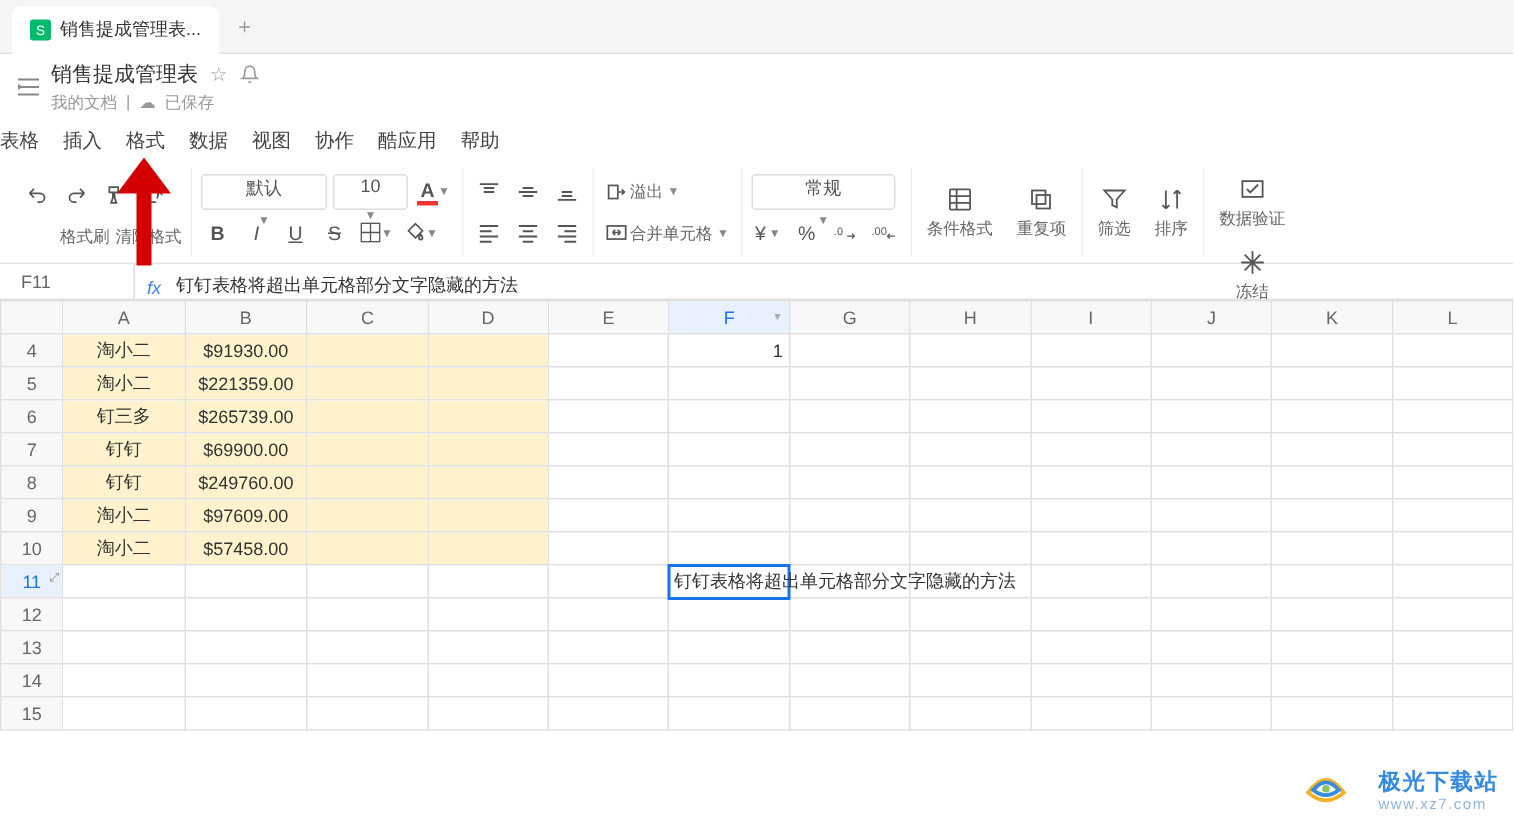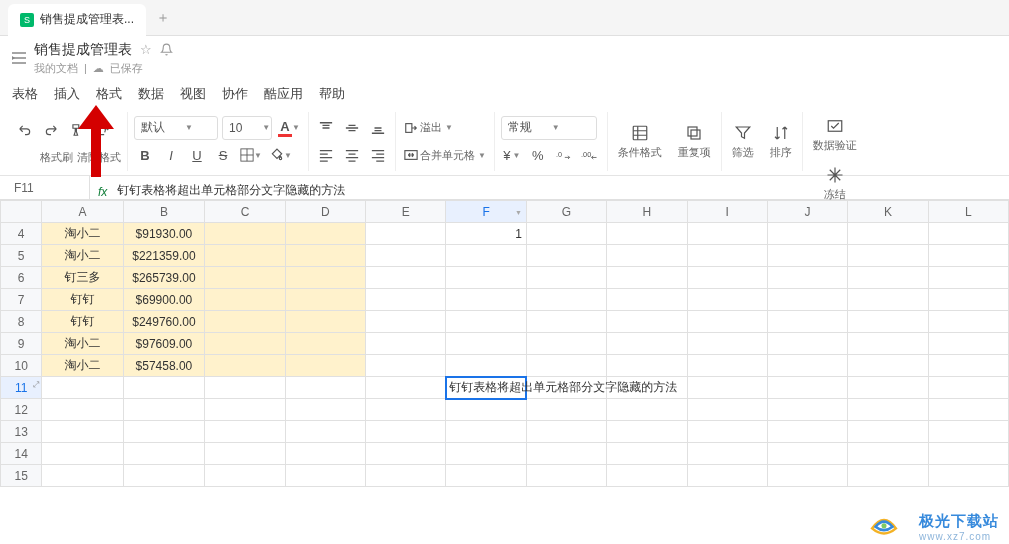--- a/index.html
+++ b/index.html
@@ -14,44 +14,44 @@
     
     .title-bar { height: 44px; display: flex; align-items: center; padding-left: 12px; gap: 8px; }
     .menu-toggle { color: #666; cursor: pointer; font-size: 14px; }
     .title-section { display: flex; flex-direction: column; }
     .title-row { display: flex; align-items: center; gap: 8px; }
     .doc-title { font-size: 14px; color: #333; }
     .star-icon, .bell-icon { color: #999; cursor: pointer; font-size: 13px; }
     .subtitle-row { display: flex; align-items: center; gap: 6px; font-size: 11px; color: #999; margin-top: 2px; }
     
     
-    .menu-bar { height: 28px; display: flex; align-items: center; padding-left: 12px; gap: 16px; position: relative; }
+    .menu-bar { height: 28px; display: flex; align-items: center; gap: 16px; position: relative; }
     .menu-item { font-size: 13px; color: #444; cursor: pointer; }
     
     
     .red-arrow { position: absolute; left: 68px; top: 103px; z-index: 100; pointer-events: none; }
     
     
     .toolbar { height: 68px; display: flex; align-items: stretch; padding: 4px 8px; gap: 0; border-bottom: 1px solid #e4e4e4; }
     .tb-group { display: flex; flex-direction: column; justify-content: space-around; padding: 2px 6px; border-right: 1px solid #eee; }
     .tb-group:last-child { border-right: none; }
     .tb-row { display: flex; align-items: center; gap: 4px; }
     .tb-btn { min-width: 22px; height: 24px; display: flex; align-items: center; justify-content: center; cursor: pointer; border-radius: 3px; color: #555; font-size: 13px; padding: 0 2px; }
     .tb-label { font-size: 11px; color: #666; }
-    .tb-select { height: 24px; border: 1px solid #ddd; border-radius: 3px; display: flex; align-items: center; padding: 0 6px; gap: 20px; cursor: pointer; font-size: 12px; color: #555; background: #fff; }
+    .tb-select { height: 24px; border: 1px solid #ddd; border-radius: 3px; display: flex; align-items: center; padding: 0 6px; gap: 8px; cursor: pointer; font-size: 12px; color: #555; background: #fff; flex-direction: column; }
     .chevron { font-size: 8px; color: #888; }
     .tb-vert { display: flex; flex-direction: column; align-items: center; gap: 2px; padding: 2px 4px; cursor: pointer; }
     .tb-vert-icon { font-size: 16px; color: #555; height: 20px; display: flex; align-items: center; }
     .tb-vert-label { font-size: 11px; color: #666; white-space: nowrap; }
     .underline-red { border-bottom: 3px solid #e33; display: inline-block; width: 14px; text-align: center; font-weight: bold; }
     
     
     .formula-bar { height: 24px; display: flex; align-items: flex-end; border-bottom: 1px solid #e0e0e0; }
     .cell-ref { width: 90px; padding-left: 14px; font-size: 12px; color: #666; border-right: 1px solid #e0e0e0; height: 100%; display: flex; align-items: center; }
-    .fx-label { padding: 0 8px; font-style: italic; color: #15803d; font-size: 12px; }
+    .fx-label { padding: 0 8px; font-style: italic; color: #3b82f6; font-size: 12px; }
     .formula-input { flex: 1; font-size: 12px; color: #333; padding-left: 2px; }
     
     
     .sheet { display: flex; height: calc(100% - 200px); overflow: hidden; }
     .sheet-body { flex: 1; overflow: auto; }
     .grid { border-collapse: collapse; table-layout: fixed; }
     .grid th, .grid td { border: 1px solid #e0e0e0; height: 22px; font-size: 12px; font-weight: normal; text-align: center; overflow: visible; white-space: nowrap; position: relative; }
     .grid .corner { width: 42px; background: #f7f8fa; }
     .grid .col-head { background: #f7f8fa; color: #666; width: 82px; position: relative; }
     .grid .row-head { width: 42px; background: #f7f8fa; color: #666; }

